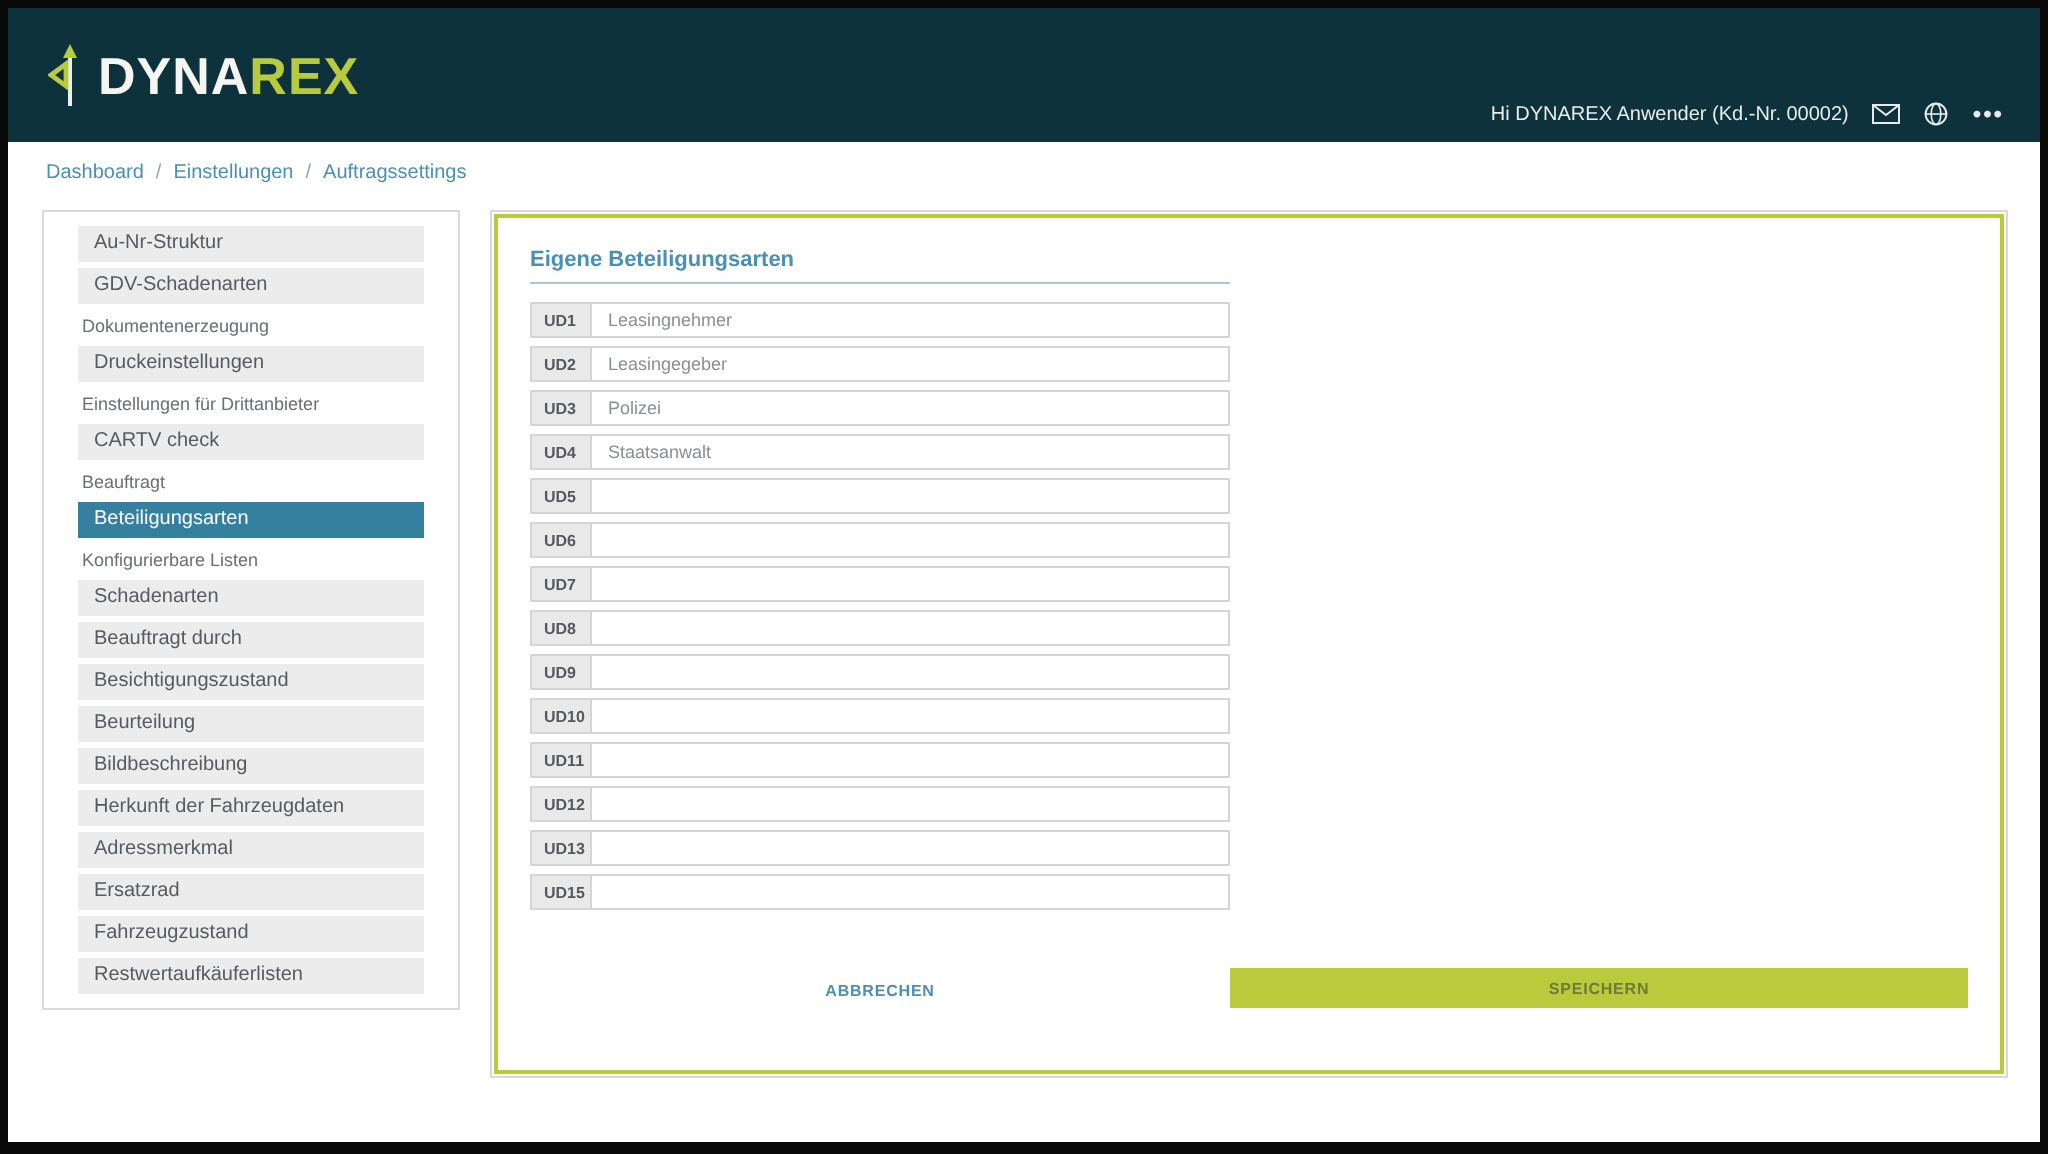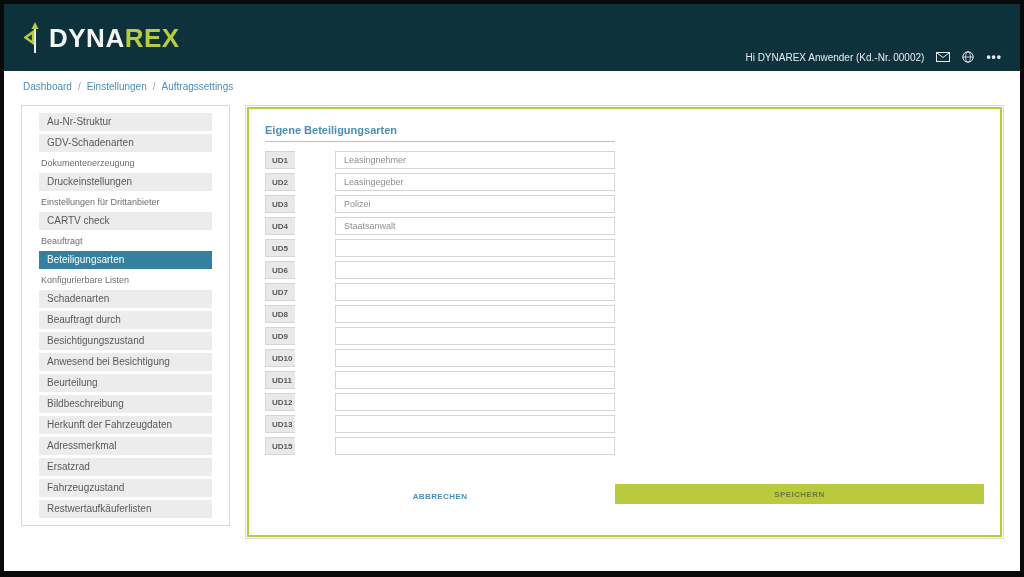--- a/index.html
+++ b/index.html
@@ -123,21 +123,20 @@
     padding-bottom: 5px;
     border-bottom: 1px solid #a9c6da;
     width: 350px;
     margin-bottom: 9px;
   }
   .field-row {
     display: flex;
     width: 350px;
     margin-bottom: 4px;
     height: 18px;
-    gap: 40px;
   }
   .field-label {
     width: 30px;
     flex: none;
     background: #e9e9e9;
     border: 1px solid #d5d5d5;
     border-right: none;
     color: #55595c;
     font-size: 8px;
     font-weight: bold;
@@ -242,21 +241,20 @@
     <div class="side-header">Dokumentenerzeugung</div>
     <div class="side-item">Druckeinstellungen</div>
     <div class="side-header">Einstellungen für Drittanbieter</div>
     <div class="side-item">CARTV check</div>
     <div class="side-header">Beauftragt</div>
     <div class="side-item selected">Beteiligungsarten</div>
     <div class="side-header">Konfigurierbare Listen</div>
     <div class="side-item">Schadenarten</div>
     <div class="side-item">Beauftragt durch</div>
     <div class="side-item">Besichtigungszustand</div>
-    <div class="side-item">Anwesend bei Besichtigung</div>
     <div class="side-item">Beurteilung</div>
     <div class="side-item">Bildbeschreibung</div>
     <div class="side-item">Herkunft der Fahrzeugdaten</div>
     <div class="side-item">Adressmerkmal</div>
     <div class="side-item">Ersatzrad</div>
     <div class="side-item">Fahrzeugzustand</div>
     <div class="side-item" style="margin-bottom:0;">Restwertaufkäuferlisten</div>
   </div>
 
   <div class="main-panel">

